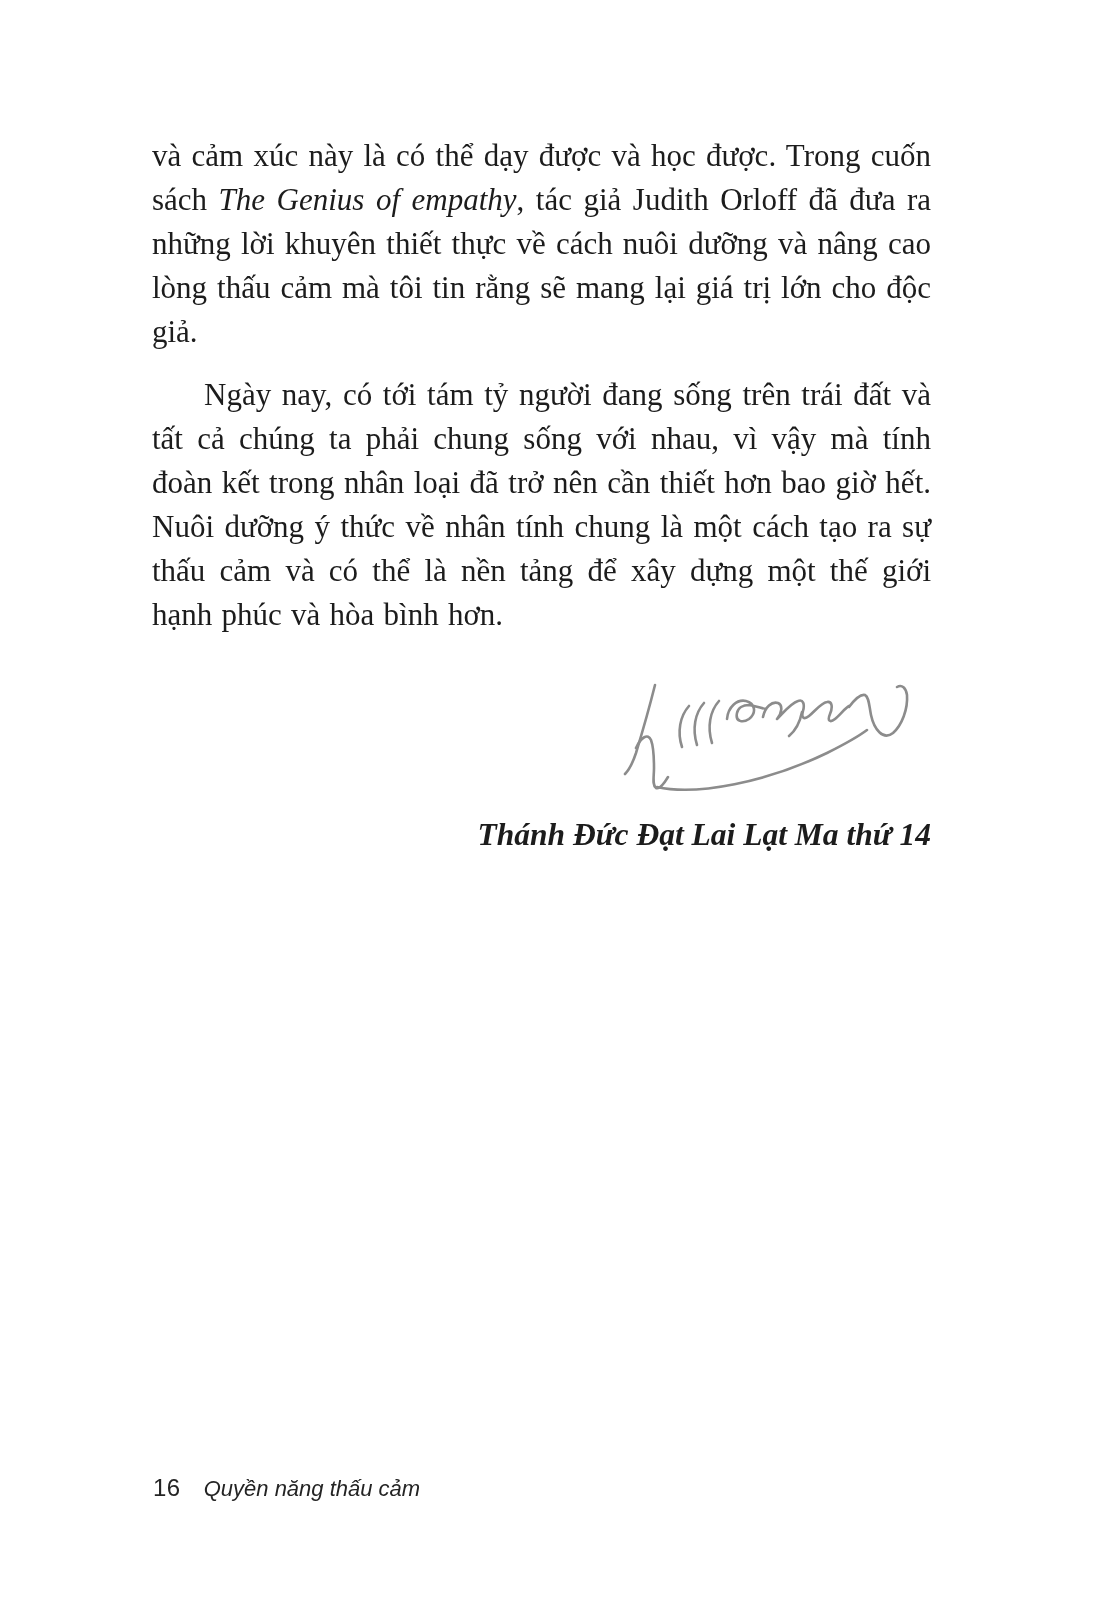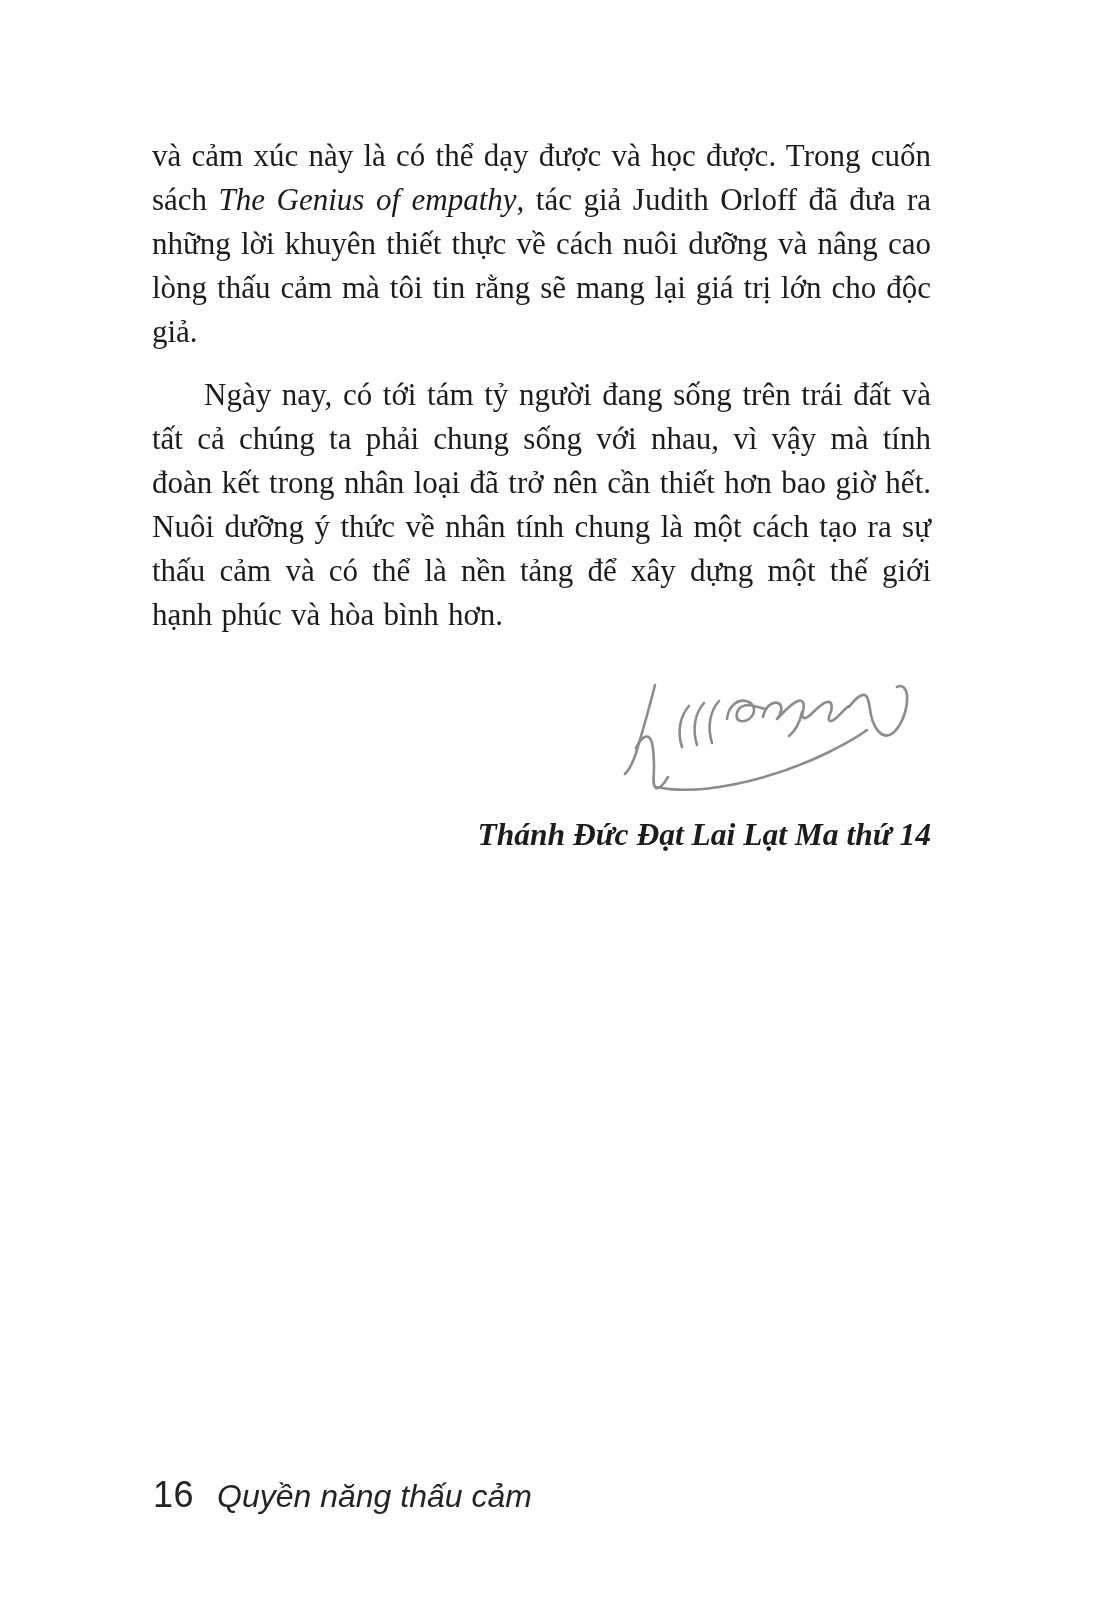--- a/index.html
+++ b/index.html
@@ -64,25 +64,25 @@
     position: absolute;
     left: 153px;
     top: 1474px;
     display: flex;
     align-items: baseline;
     gap: 23px;
     font-family: "Liberation Sans", "DejaVu Sans", sans-serif;
     color: #242424;
   }
   .page-number {
-    font-size: 36px;
+    font-size: 24px;
     letter-spacing: 0.5px;
   }
   .running-title {
-    font-size: 32px;
+    font-size: 22px;
     font-style: italic;
   }
 </style>
 </head>
 <body>
 
 <div class="page">
 
   <div class="content">
 

